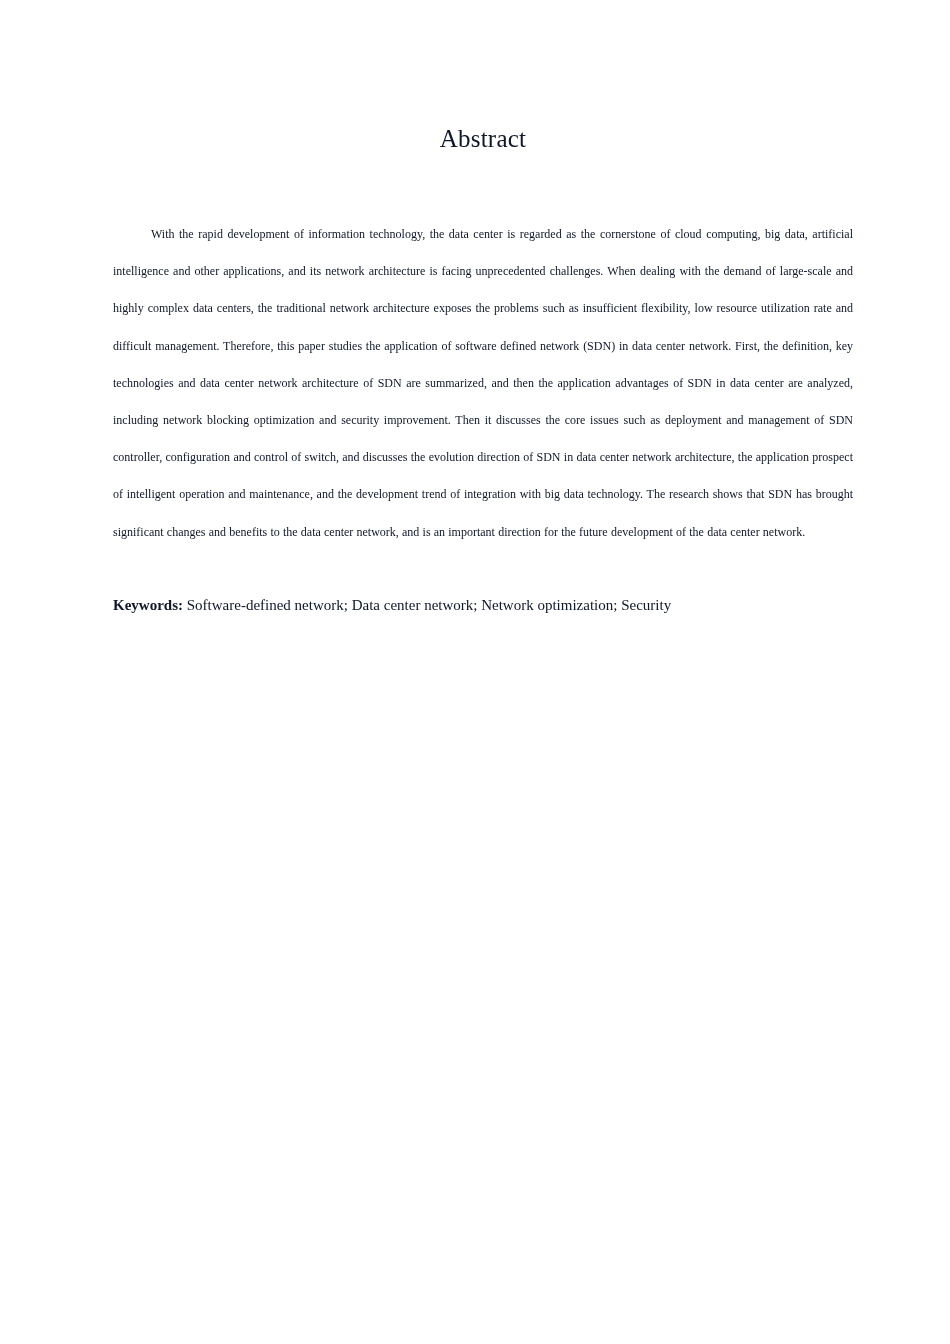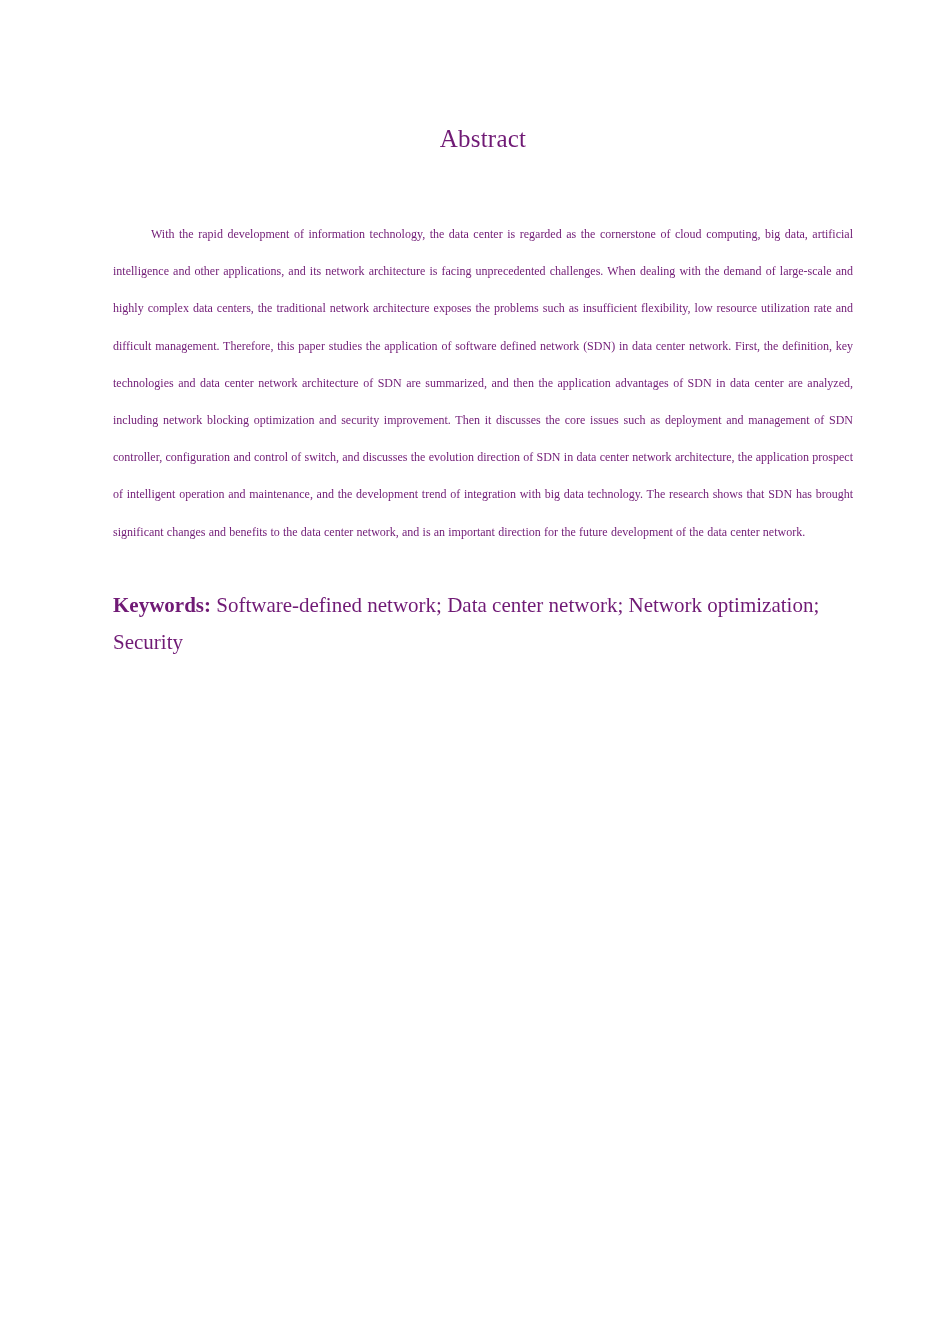--- a/index.html
+++ b/index.html
@@ -9,21 +9,21 @@
   }
 
   .page {
     position: relative;
     width: 950px;
     height: 1344px;
     background: #ffffff;
     margin: 0 auto;
     overflow: hidden;
     font-family: "Liberation Serif", "DejaVu Serif", serif;
-    color: #701a75;
+    color: #0f172a;
     -webkit-font-smoothing: antialiased;
   }
 
   .content {
     position: absolute;
     left: 113px;
     top: 0;
     width: 740px;
   }
 
@@ -45,21 +45,21 @@
     text-align: justify;
     text-justify: inter-word;
     text-indent: 38px;
     word-spacing: 0.2px;
     hyphens: none;
   }
 
   .keywords-line {
     margin: 0;
     padding-top: 36px;
-    font-size: 21px;
+    font-size: 15px;
     line-height: 37.2px;
     text-align: left;
   }
 
   .keywords-label {
     font-weight: bold;
   }
 
   .page-number {
     position: absolute;

